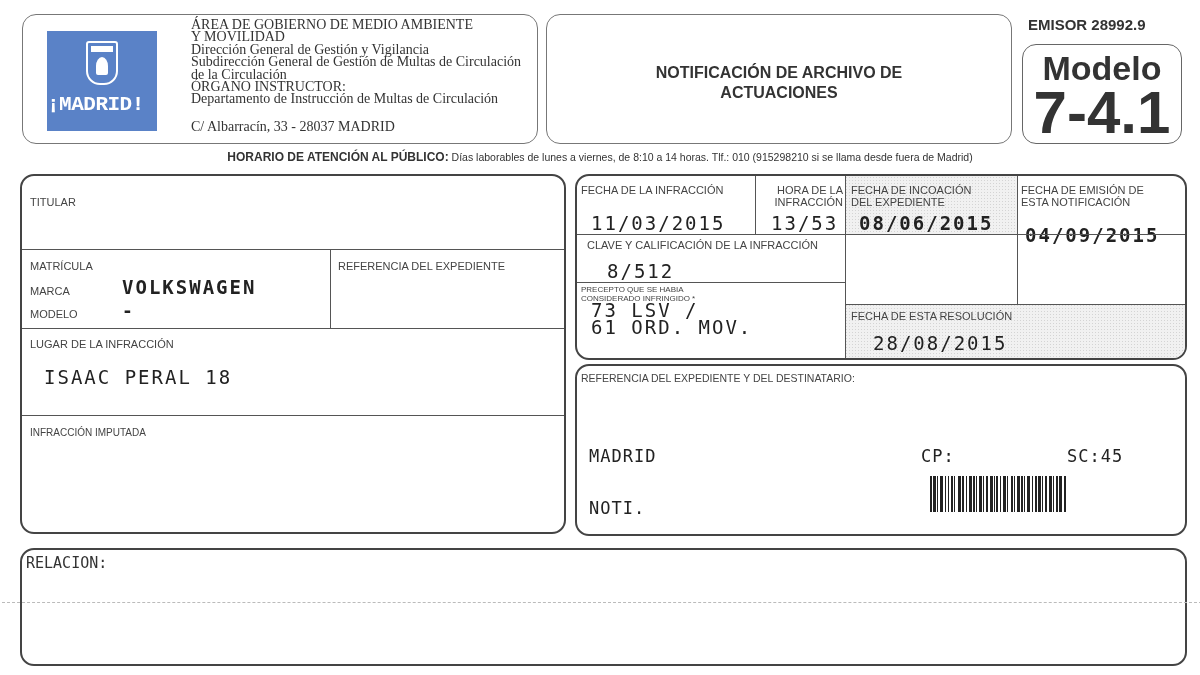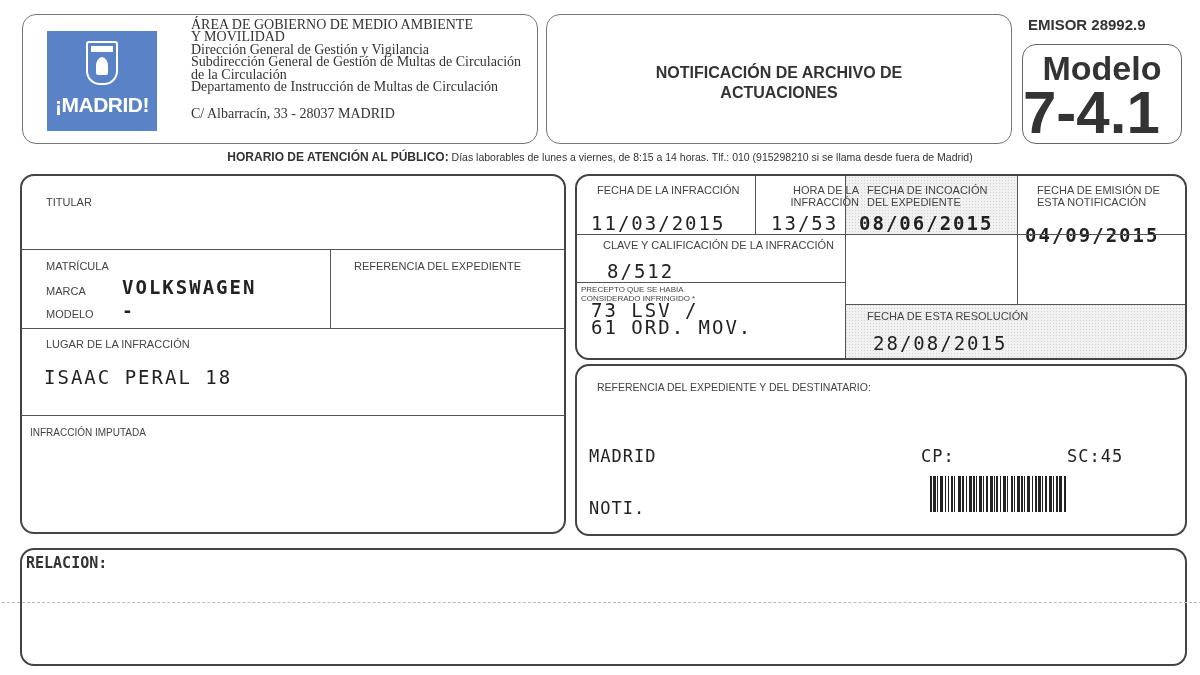--- a/index.html
+++ b/index.html
@@ -1,42 +1,42 @@
 <!DOCTYPE html>
 <html><head>
 <meta charset="utf-8">
 <style>
   html, body { margin:0; padding:0; }
   body { width:1200px; height:675px; background:#ffffff; position:relative; overflow:hidden; font-family:"Liberation Sans", sans-serif; color:#2a2a2a; }
   .abs { position:absolute; box-sizing:border-box; }
   .box { border:2px solid #444; border-radius:14px; }
   .serif { font-family:"Liberation Serif", serif; }
   .mono { font-family:"DejaVu Sans Mono", monospace; }
-  .lbl { font-size:11px; color:#444; text-transform:uppercase; line-height:12px;margin-left:16px; }
+  .lbl { font-size:11px; color:#444; text-transform:uppercase; line-height:12px; }
   .lbl-sm { font-size:8px; color:#444; line-height:9px; }
   .val { font-family:"DejaVu Sans Mono", monospace; color:#222; letter-spacing:2px; }
   .hl { border-top:1.5px solid #555; }
   .vl { border-left:1.5px solid #555; }
   .dots { background-color:#f1f1f1; background-image:radial-gradient(#d4d4d4 0.6px, transparent 0.8px); background-size:3px 3px; }
 
   
   #hdr-left { left:22px; top:14px; width:516px; height:130px; border:1.5px solid #777; border-radius:14px; }
   #logo { left:24px; top:16px; width:110px; height:100px; background:#5a82c7; }
   #crest { left:39px; top:10px; width:32px; height:44px; border:2px solid #fff; border-radius:3px 3px 14px 14px; }
   #crest-top { left:3px; top:3px; width:22px; height:6px; background:#fff; }
   #crest-fig { left:8px; top:14px; width:12px; height:18px; background:#fff; border-radius:50% 50% 2px 2px; }
-  #logo-text { left:0; top:62px; width:110px; text-align:center; color:#fff; font-size:21px; font-weight:bold; font-family:Liberation Sans, sans-serif; letter-spacing:-0.5px; }
+  #logo-text { left:0; top:62px; width:110px; text-align:left; color:#fff; font-size:21px; font-weight:bold; font-family:Liberation Mono, monospace; letter-spacing:-0.5px; }
   #org-lines { left:168px; top:4px; font-size:14px; line-height:12.4px; color:#333; }
   #org-lines div { white-space:nowrap; }
   #hdr-mid { left:546px; top:14px; width:466px; height:130px; border:1.5px solid #777; border-radius:14px; }
   #doc-title { left:0; top:48px; width:100%; text-align:center; font-size:16px; font-weight:bold; line-height:20px; color:#333; }
   #emisor { left:1028px; top:16px; font-size:15px; font-weight:bold; color:#333; }
   #modelo-box { left:1022px; top:44px; width:160px; height:100px; border:1.5px solid #666; border-radius:14px; }
   #modelo-word { left:0; top:4px; width:100%; text-align:center; font-size:34px; font-weight:bold; color:#333; }
-  #modelo-num { left:0; top:36px; width:100%; text-align:left; font-size:60px; font-weight:bold; color:#333; line-height:64px; }
+  #modelo-num { left:0; top:36px; width:100%; text-align:center; font-size:60px; font-weight:bold; color:#333; line-height:64px; }
   #horario { left:0; top:150px; width:1200px; text-align:center; font-size:10.5px; color:#333; white-space:nowrap; }
   #horario b { font-size:12px; }
 
   
   #left-form { left:20px; top:174px; width:546px; height:360px; }
   
   #right-top { left:575px; top:174px; width:612px; height:186px; }
   
   #right-bot { left:575px; top:364px; width:612px; height:172px; }
   
@@ -55,40 +55,41 @@
       <div class="abs" id="crest-fig"></div>
     </div>
     <div class="abs" id="logo-text">¡MADRID!</div>
   </div>
   <div class="abs serif" id="org-lines">
     <div>ÁREA DE GOBIERNO DE MEDIO AMBIENTE</div>
     <div>Y MOVILIDAD</div>
     <div>Dirección General de Gestión y Vigilancia</div>
     <div>Subdirección General de Gestión de Multas de Circulación</div>
     <div>de la Circulación</div>
+    <div>ÓRGANO INSTRUCTOR:</div>
     <div>Departamento de Instrucción de Multas de Circulación</div>
     <div style="margin-top:15px">C/ Albarracín, 33  -  28037 MADRID</div>
   </div>
 </div>
 
 <div class="abs" id="hdr-mid">
   <div class="abs" id="doc-title">
     <div>NOTIFICACIÓN DE ARCHIVO DE</div>
     <div>ACTUACIONES</div>
   </div>
 </div>
 
 <div class="abs" id="emisor">EMISOR 28992.9</div>
 <div class="abs" id="modelo-box">
   <div class="abs" id="modelo-word">Modelo</div>
   <div class="abs" id="modelo-num">7-4.1</div>
 </div>
 
 <div class="abs" id="horario">
-  <b>HORARIO DE ATENCIÓN AL PÚBLICO:</b><span> Días laborables de lunes a viernes, de 8:15 a 14 horas. Tlf.: 010 (915298210 si se llama desde fuera de Madrid)</span>
+  <b>HORARIO DE ATENCIÓN AL PÚBLICO:</b><span> Días laborables de lunes a viernes, de 8:10 a 14 horas. Tlf.: 010 (915298210 si se llama desde fuera de Madrid)</span>
 </div>
 
 <div class="abs box" id="left-form">
 
   <div class="abs lbl" style="left:8px;top:20px;">TITULAR</div>
   <div class="abs val" style="left:100px;top:34px;font-size:18px;"></div>
   <div class="abs hl" style="left:0;top:73px;width:542px;"></div>
 
   <div class="abs lbl" style="left:8px;top:84px;">MATRÍCULA</div>
   <div class="abs val" style="left:100px;top:80px;font-size:18px;"></div>
@@ -146,21 +147,21 @@
   </div>
   <div class="abs val" style="left:14px;top:126px;font-size:19px;line-height:17px;white-space:nowrap;">
     <div>73 LSV /</div>
     <div>61 ORD. MOV.</div>
   </div>
   <div class="abs lbl" style="left:274px;top:134px;white-space:nowrap;">FECHA DE ESTA RESOLUCIÓN</div>
   <div class="abs val" style="left:296px;top:156px;font-size:19px;">28/08/2015</div>
 </div>
 
 <div class="abs box" id="right-bot">
-  <div class="abs lbl" style="left:4px;top:15px;white-space:nowrap;font-size:10.5px;">REFERENCIA DEL EXPEDIENTE Y DEL DESTINATARIO:</div>
+  <div class="abs lbl" style="left:4px;top:6px;white-space:nowrap;font-size:10.5px;">REFERENCIA DEL EXPEDIENTE Y DEL DESTINATARIO:</div>
   <div class="abs val" style="left:12px;top:80px;font-size:17px;letter-spacing:1px;">MADRID</div>
   <div class="abs val" style="left:344px;top:80px;font-size:17px;letter-spacing:1px;">CP:</div>
   <div class="abs val" style="left:490px;top:80px;font-size:17px;letter-spacing:1px;">SC:45</div>
   <div class="abs val" style="left:12px;top:132px;font-size:17px;letter-spacing:1px;">NOTI.</div>
   <div class="abs barcode" style="left:353px;top:110px;">
     <span style="width:2px;margin-right:1px"></span>
       <span style="width:3px;margin-right:1px"></span>
       <span style="width:1px;margin-right:2px"></span>
       <span style="width:3px;margin-right:2px"></span>
     <span style="width:1px;margin-right:2px"></span>
@@ -195,15 +196,15 @@
       <span style="width:2px;margin-right:2px"></span>
       <span style="width:3px;margin-right:1px"></span>
       <span style="width:1px;margin-right:2px"></span>
     <span style="width:2px;margin-right:1px"></span>
       <span style="width:3px;margin-right:2px"></span>
       <span style="width:2px;margin-right:0"></span>
   </div>
 </div>
 
 <div class="abs box" id="relacion">
-  <div class="abs mono" style="left:4px;top:4px;font-size:15px;font-weight:bold;color:#333;">RELACION:</div>
+  <div class="abs mono" style="left:4px;top:4px;font-size:15px;font-weight:normal;color:#333;">RELACION:</div>
   <div class="abs" style="left:-20px;top:52px;width:1200px;border-top:1px dashed #bbb;"></div>
 </div>
 
 </body></html>

